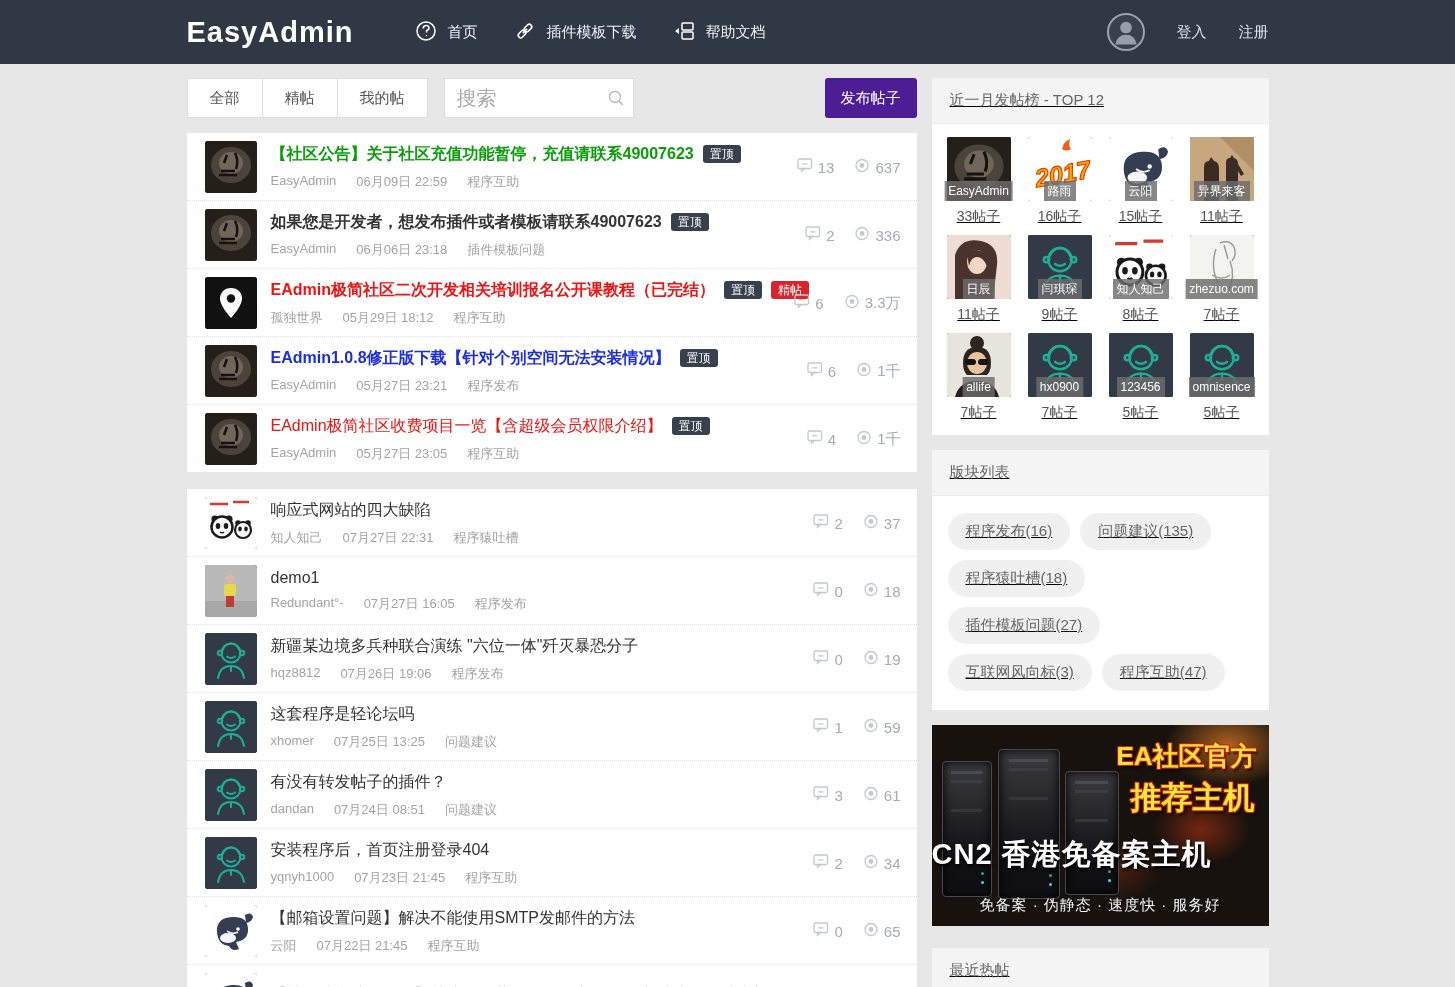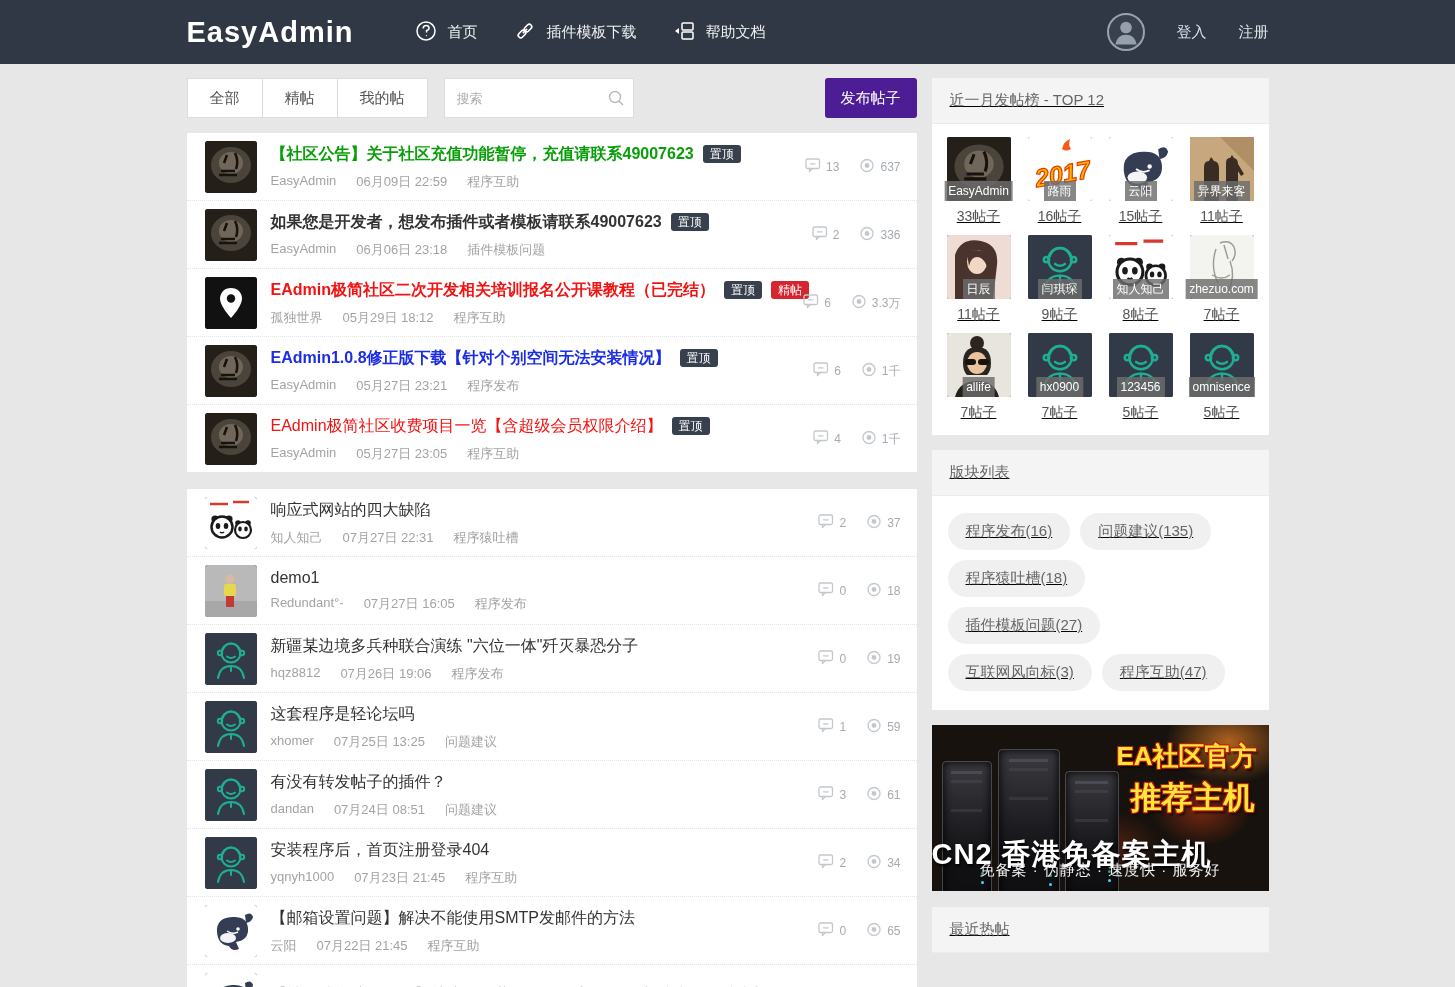--- a/index.html
+++ b/index.html
@@ -21,60 +21,60 @@
   .main{width:1082px;margin:0 auto;padding-top:14px;display:flex;gap:15px;align-items:flex-start;}
   .left{width:730px;flex:none;}
   .right{width:337px;flex:none;}
 
   
   .toolbar{display:flex;height:40px;margin-bottom:15px;align-items:center;}
   .tabs{display:flex;height:40px;justify-content:space-between;}
   .tab{background:#fff;border:1px solid #dcdcdc;padding:0 22px;display:flex;align-items:center;font-size:15px;color:#555;cursor:pointer;}
   .tab + .tab{margin-left:-1px;}
   .search{margin-left:16px;width:190px;height:40px;position:relative;}
-  .search input{width:100%;height:100%;border:1px solid #dcdcdc;padding:0 34px 0 12px;font-size:13px;color:#666;outline:none;background:#fff;}
+  .search input{width:100%;height:100%;border:1px solid #dcdcdc;padding:0 34px 0 12px;font-size:20px;color:#666;outline:none;background:#fff;}
   .search input::placeholder{color:#aaa;}
   .search-ic{position:absolute;right:9px;top:11px;pointer-events:none;}
   .post-btn{margin-left:auto;width:92px;height:40px;background:#4c1d95;color:#fff;font-size:15px;border:none;border-radius:3px;cursor:pointer;}
 
   
   .card{background:#fff;}
   .card + .card{margin-top:17px;}
   .post{display:flex;align-items:center;gap:14px;padding:8px 108px 7px 18px;position:relative;cursor:pointer;}
   .post + .post{border-top:1px dotted #e4e4e4;}
   .avatar{width:52px;height:52px;border-radius:3px;flex:none;overflow:hidden;background:#2f3641;}
   .avatar svg,.av svg{width:100%;height:100%;display:block;}
   .post-body{display:flex;flex-direction:column;gap:8px;min-width:0;}
   .titleline{display:flex;align-items:center;gap:9px;}
   .post-title{font-size:16px;color:#333;white-space:nowrap;}
   .post-title[data-bold="true"]{font-weight:700;}
   .badge{font-size:12px;color:#fff;padding:3px 7px;border-radius:3px;line-height:1;flex:none;}
   .badge.b1{background:#39404d;}
   .badge.b2{background:#d6252f;}
   .badge:empty{display:none;}
   .post-meta{font-size:13px;color:#a3a3a3;display:flex;gap:20px;white-space:nowrap;}
-  .post-stats{position:absolute;right:16px;top:50%;transform:translateY(-50%);display:flex;gap:20px;align-items:center;color:#a6abb1;font-size:12px;}
+  .post-stats{position:absolute;right:16px;top:50%;transform:translateY(-50%);display:flex;gap:20px;align-items:center;color:#a6abb1;font-size:15px;}
   .stat{display:flex;align-items:center;gap:5px;}
   .stat i{font-style:normal;}
 
   
   .panel{background:#fff;margin-bottom:15px;text-decoration:underline;}
   .panel-h{background:#f4f4f4;border-bottom:1px solid #ececec;padding:13px 18px;font-size:15px;color:#666;}
   .top-grid{display:flex;flex-wrap:wrap;justify-content:space-between;padding:13px 14px 4px;}
   .tuser{width:66px;margin-bottom:9px;text-align:center;cursor:pointer;}
   .tavatar{width:64px;height:64px;position:relative;margin:0 auto;}
   .tavatar .av{width:64px;height:64px;overflow:hidden;border-radius:2px;background:#2f3641;}
   .tname{position:absolute;bottom:0;left:50%;transform:translateX(-50%);background:rgba(108,108,108,.82);color:#fff;font-size:12px;line-height:20px;padding:0 4px;white-space:nowrap;}
   .tcount{font-size:14px;color:#555;margin-top:7px;}
 
   .boards{padding:12px 16px 14px;display:flex;flex-wrap:wrap;}
   .pill{background:#f0f0f0;border-radius:20px;padding:9px 18px;font-size:15px;color:#666;margin:5px 10px 5px 0;cursor:pointer;white-space:nowrap;}
 
   
-  .ad{height:166px;position:relative;overflow:hidden;margin-bottom:16px;cursor:pointer;
+  .ad{height:201px;position:relative;overflow:hidden;margin-bottom:22px;cursor:pointer;
       background:
         radial-gradient(90px 60px at 88% 10%, rgba(255,140,40,.65), transparent 70%),
         radial-gradient(70px 50px at 80% 52%, rgba(255,70,20,.4), transparent 70%),
         radial-gradient(60px 45px at 55% 72%, rgba(190,60,18,.3), transparent 70%),
         linear-gradient(#17120e,#17120e);}
   .tower{position:absolute;background:linear-gradient(180deg,#3a3a40,#101013 75%);border:1px solid #47474d;border-radius:4px;box-shadow:inset 0 0 10px #000;}
   .tower::after{content:"";position:absolute;left:18%;top:9px;width:64%;height:3px;background:#4a4a52;box-shadow:0 9px 0 #3d3d44,0 38px 0 #35353c;}
   .tower::before{content:"";position:absolute;right:7px;bottom:12px;width:3px;height:3px;border-radius:50%;background:#49d2ff;box-shadow:0 -9px 0 #2fa372;}
   .t1{left:10px;top:36px;width:50px;height:136px;}
   .t2{left:66px;top:24px;width:62px;height:150px;}

